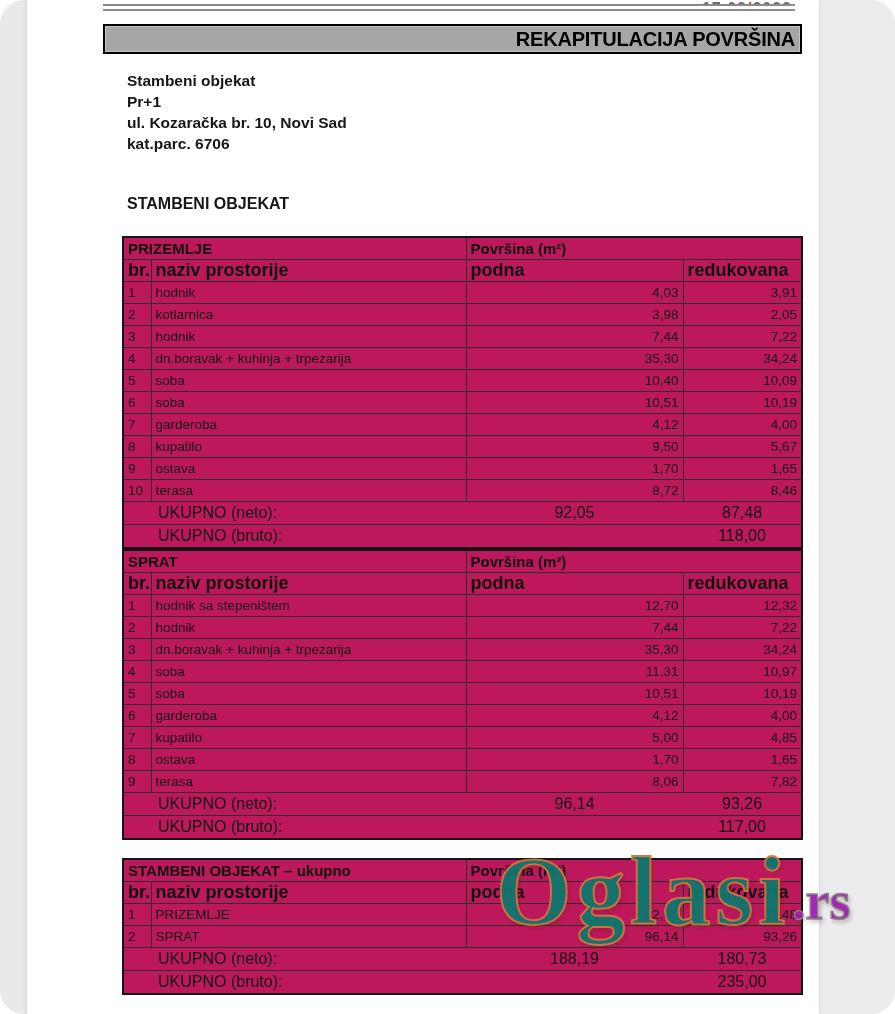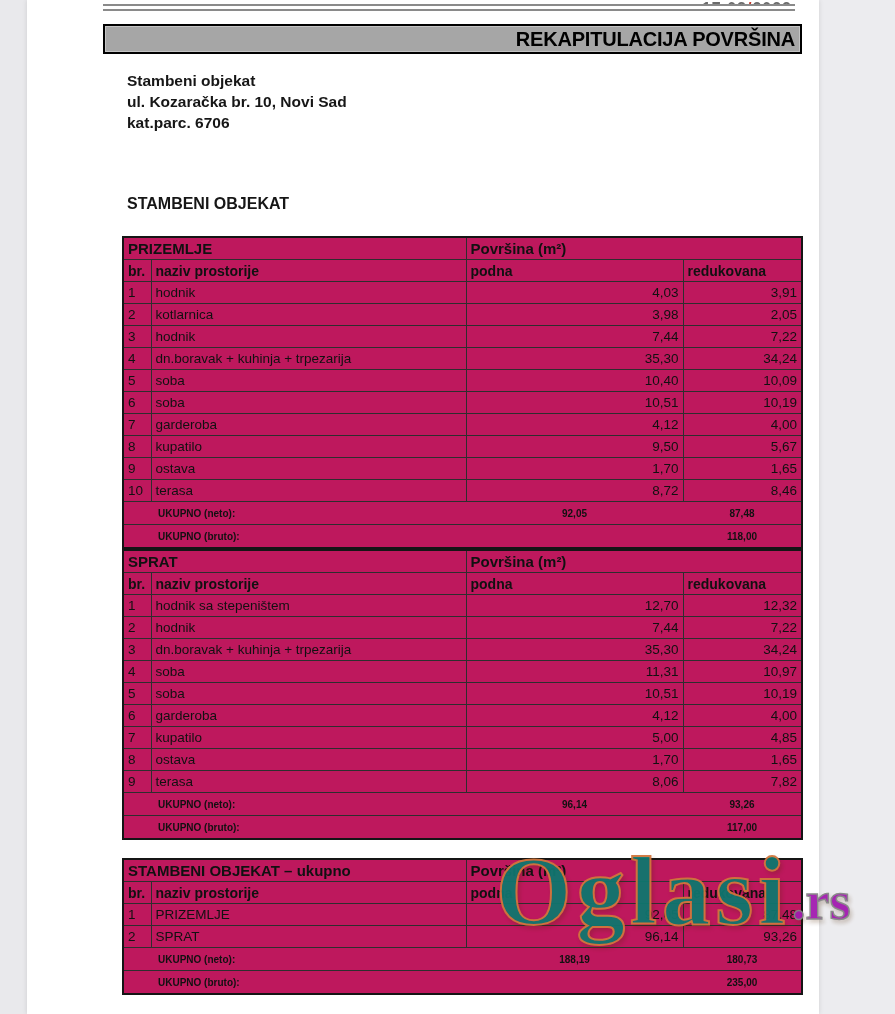--- a/index.html
+++ b/index.html
@@ -3,20 +3,21 @@
 <meta charset="utf-8">
 <style>
   html,body{margin:0;padding:0;}
   #screen{
     position:relative;
     width:895px;height:1014px;
     background:#e9e9ec;
     overflow:hidden;
     font-family:"Liberation Sans",sans-serif;
     color:#111;
+    border-radius:24px;
   }
   .page{
     position:absolute;
     left:27px;top:0;
     width:792px;height:1014px;
     background:#ffffff;
     box-shadow:0 0 5px rgba(0,0,0,.12);
   }
   
   .top-fragment{
@@ -70,26 +71,26 @@
   table.areas td{
     border:1px solid #2e2e2e;
     height:21px;
     padding:0 4px;
     font-size:13.5px;
     vertical-align:middle;
     overflow:hidden;white-space:nowrap;
   }
   tr.title-row td{font-weight:bold;font-size:15px;}
   tr.title-row td.area-hd{}
-  tr.head-row td{font-weight:bold;font-size:14px;}
+  tr.head-row td{font-weight:bold;font-size:18px;}
   tr.head-row td.num-col{}
   tr.data-row td.num-col{text-align:right;}
   tr.total-row td{
     border-left:none;border-right:none;
-    font-weight:bold;font-size:10px;height:22px;
+    font-weight:normal;font-size:16px;height:22px;
   }
   tr.total-row td.label{padding-left:34px;}
   tr.total-row td.num-col{text-align:center;}
   
   .watermark{
     position:absolute;left:469px;top:843px;
     font-family:"Liberation Serif",serif;
     font-weight:bold;
     white-space:nowrap;
     opacity:.95;
@@ -127,20 +128,21 @@
     </div>
 
     <div class="double-rule"></div>
 
     <div class="banner">
       <span>REKAPITULACIJA POVRŠINA</span>
     </div>
 
     <div class="info">
       <div>Stambeni objekat</div>
+      <div>Pr+1</div>
       <div>ul. Kozaračka br. 10, Novi Sad</div>
       <div>kat.parc. 6706</div>
     </div>
 
     <div class="section-heading">STAMBENI OBJEKAT</div>
 
     <div id="tables-host">
         <table class="areas t0">
           <colgroup>
             <col style="width: 28px;">

